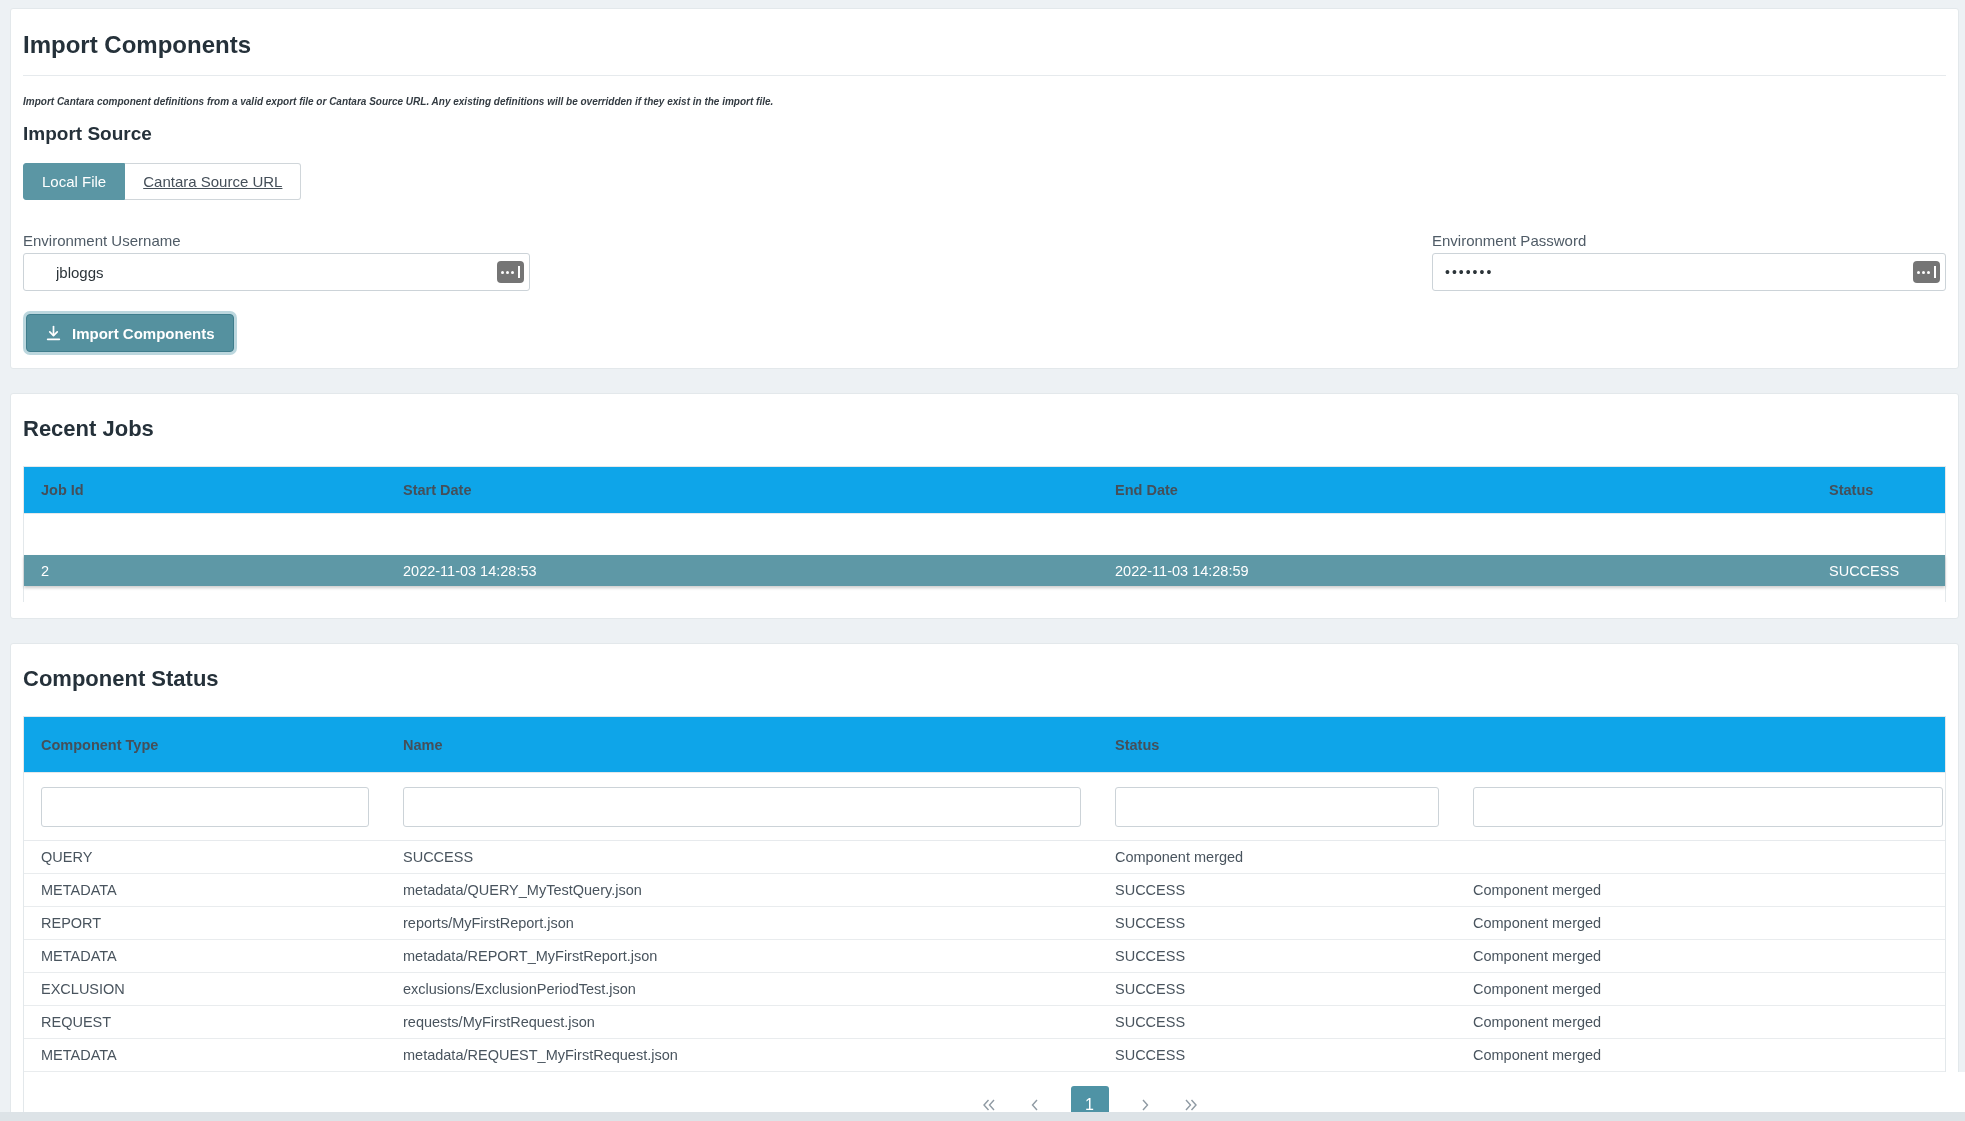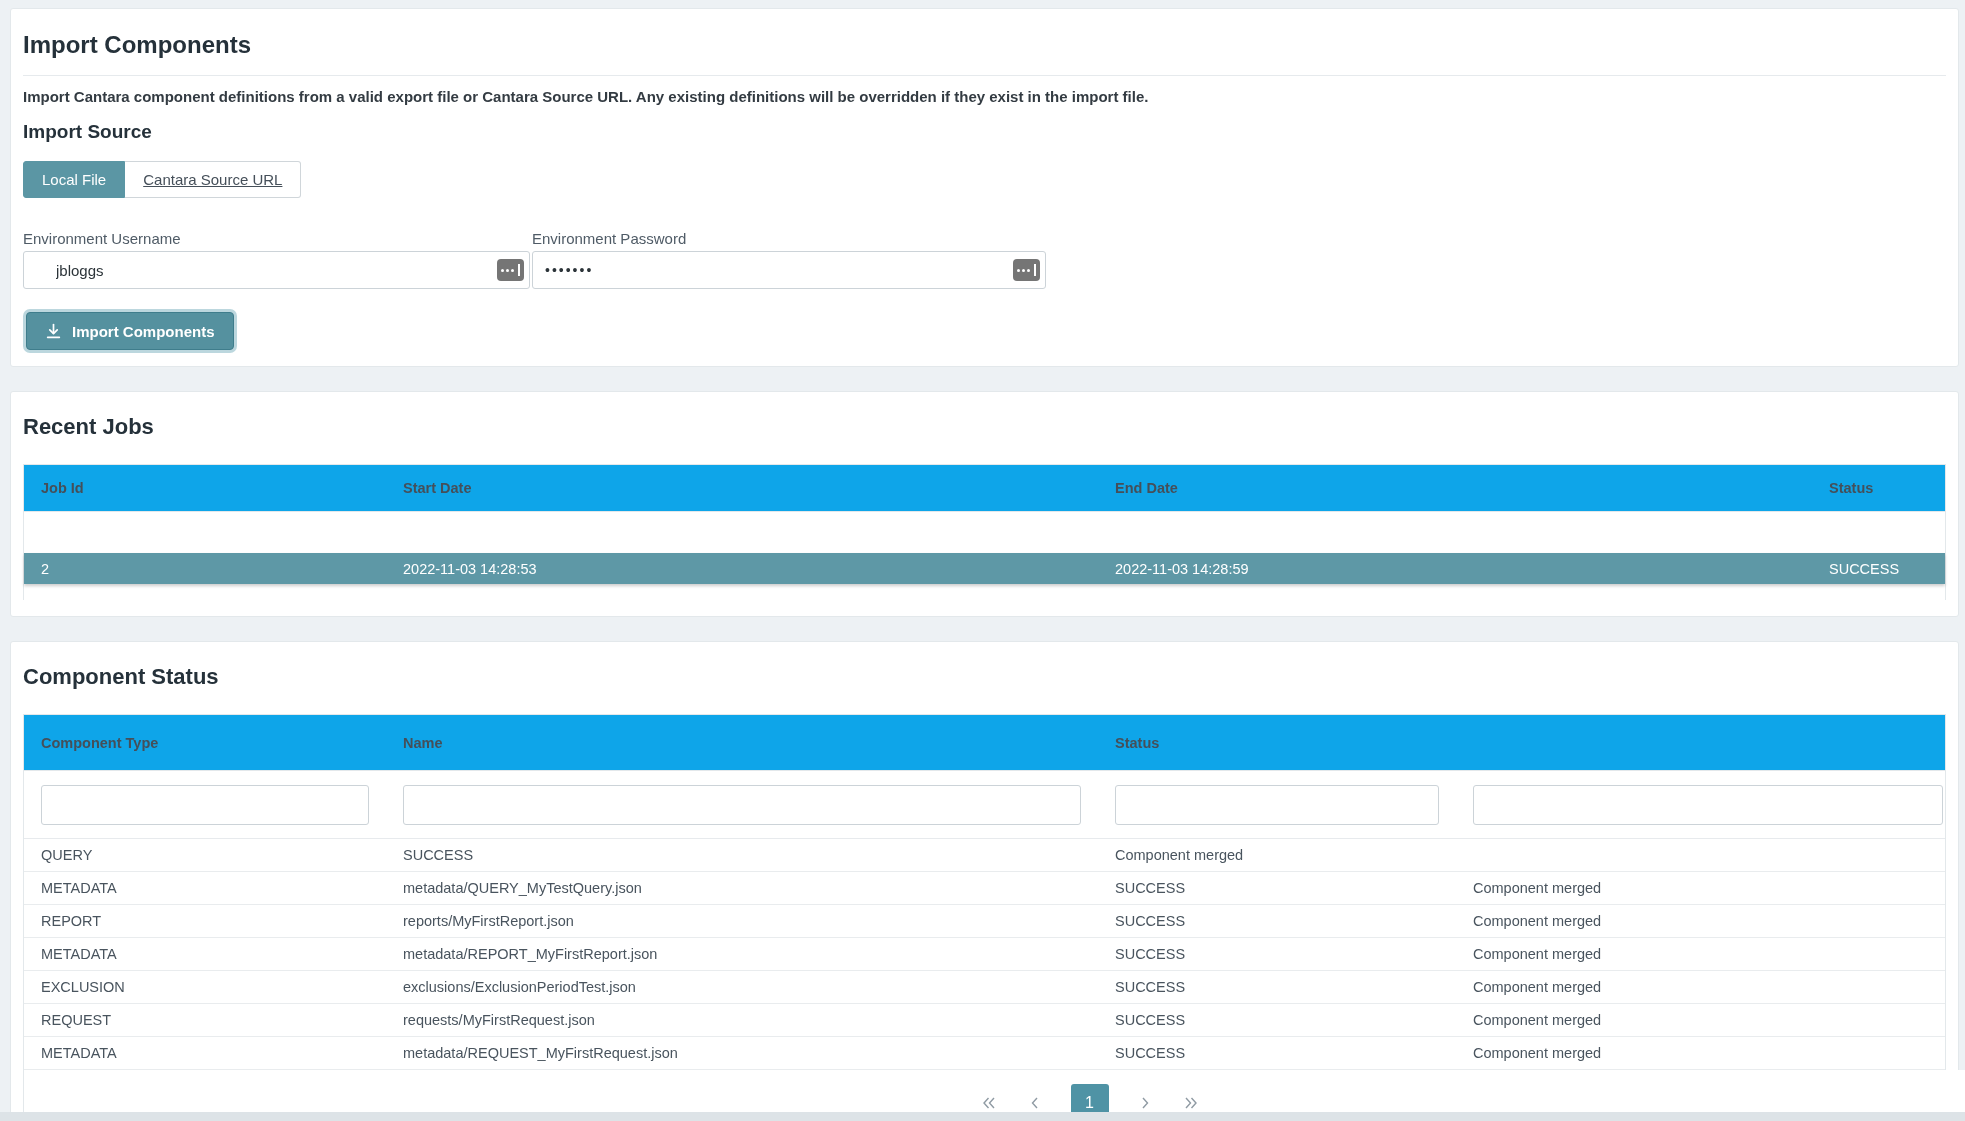--- a/index.html
+++ b/index.html
@@ -15,31 +15,31 @@
   .card {
     background:#ffffff;
     border:1px solid #e3e8eb;
     border-radius:3px;
     padding:14px 12px 16px 12px;
     margin-bottom:24px;
   }
   
   .page-title { font-size:24px; font-weight:700; color:#25313a; margin-top:8px; }
   .title-divider { border:none; border-top:1px solid #e6eaed; margin-top:16px; }
-  .description { margin-top:12px; font-size:15px; font-weight:700; color:#333b42; }
+  .description { margin-top:20px; font-size:10px; font-weight:700; color:#333b42;font-style:italic; }
   .subheading { margin-top:16px; font-size:19px; font-weight:700; color:#25313a; }
   .toggle-group { margin-top:18px; display:inline-flex; }
   .toggle {
     height:37px; padding:0 18px; font-size:15px; font-family:inherit;
     background:#fff; border:1px solid #d0d6da; color:#454f59; cursor:pointer;
   }
   .toggle:first-child { border-radius:3px 0 0 3px; }
   .toggle:last-child  { border-radius:0 3px 3px 0; border-left:none;text-decoration:underline; }
   .toggle.active { background:#5b96a4; border:1px solid #5b96a4; color:#fff; }
-  .form-row { margin-top:32px; display:flex; gap:2px; }
+  .form-row { margin-top:32px; display:flex; gap:20px;justify-content:space-between; }
   .field { display:flex; flex-direction:column; }
   .field label { font-size:15px; color:#4f5b66; margin-bottom:4px; }
   .input-wrap { position:relative; }
   .text-input {
     height:38px; border:1px solid #ccd3d8; border-radius:3px;
     font-size:15px; font-family:inherit; color:#2c3439; padding:0 36px 0 12px;
     background:#fff; width:100%;
   }
   .field-username .text-input { width:507px;padding-left:32px; }
   .field-password .text-input { width:514px; letter-spacing:2px; font-size:14px; }

